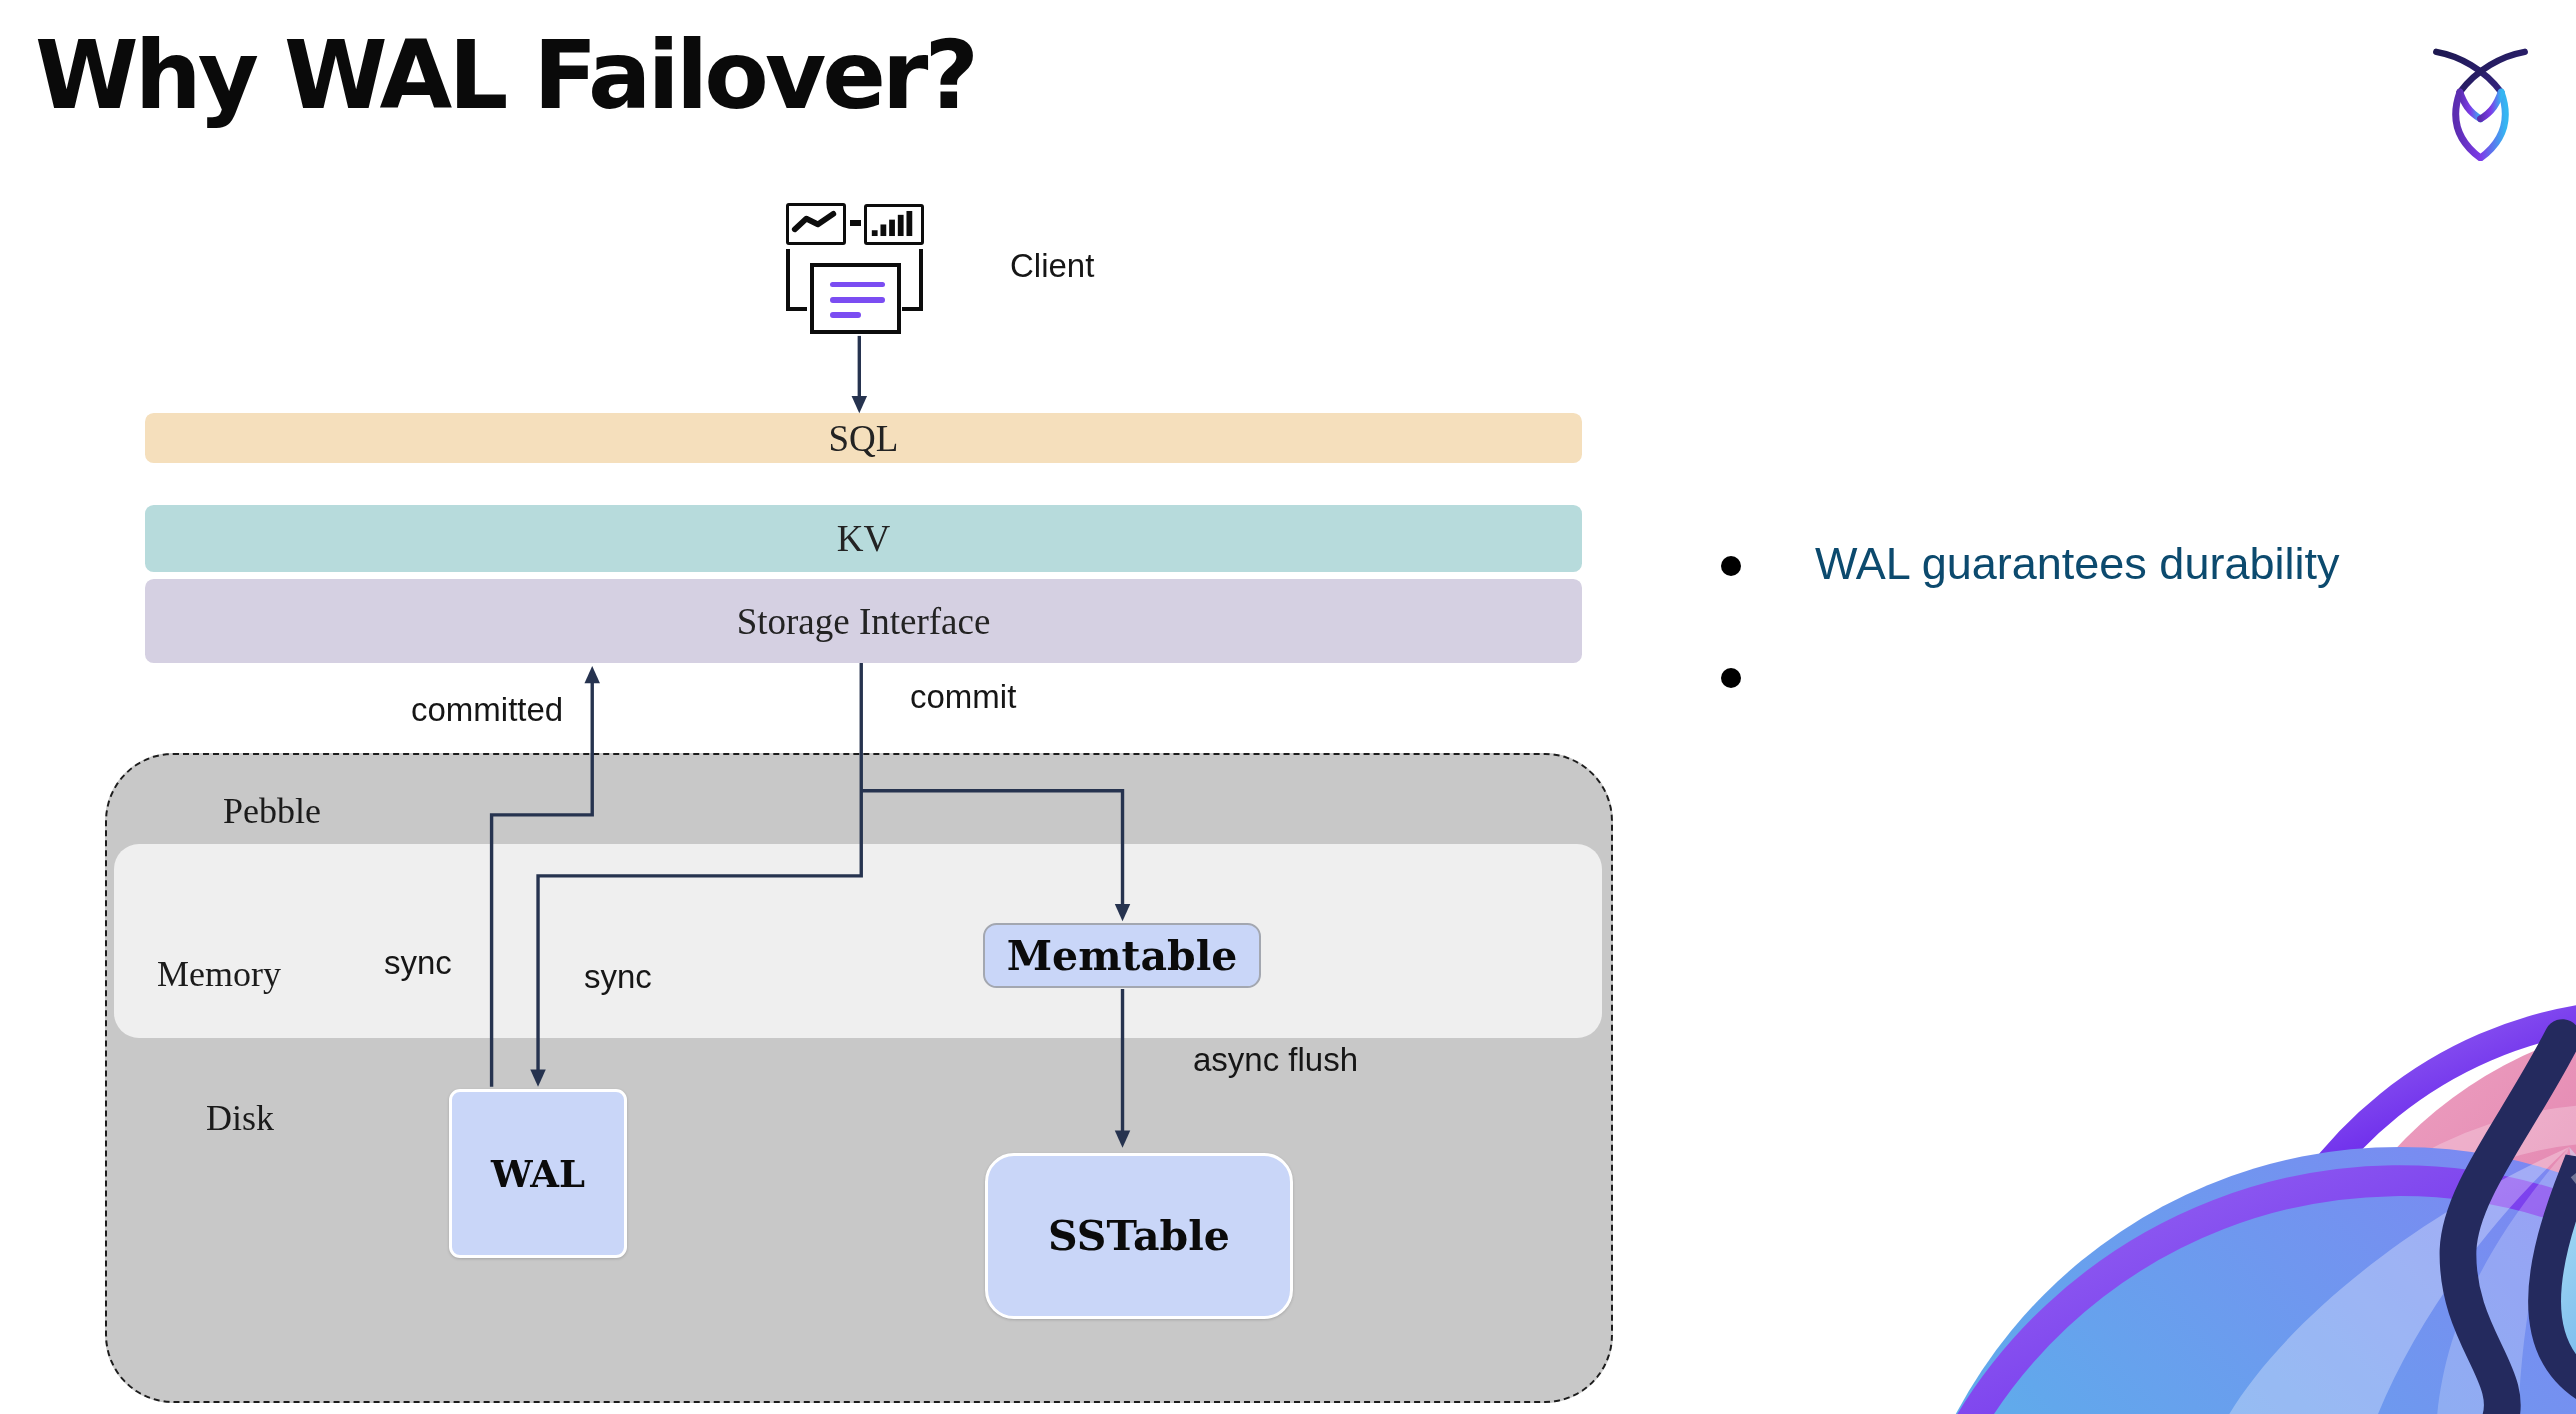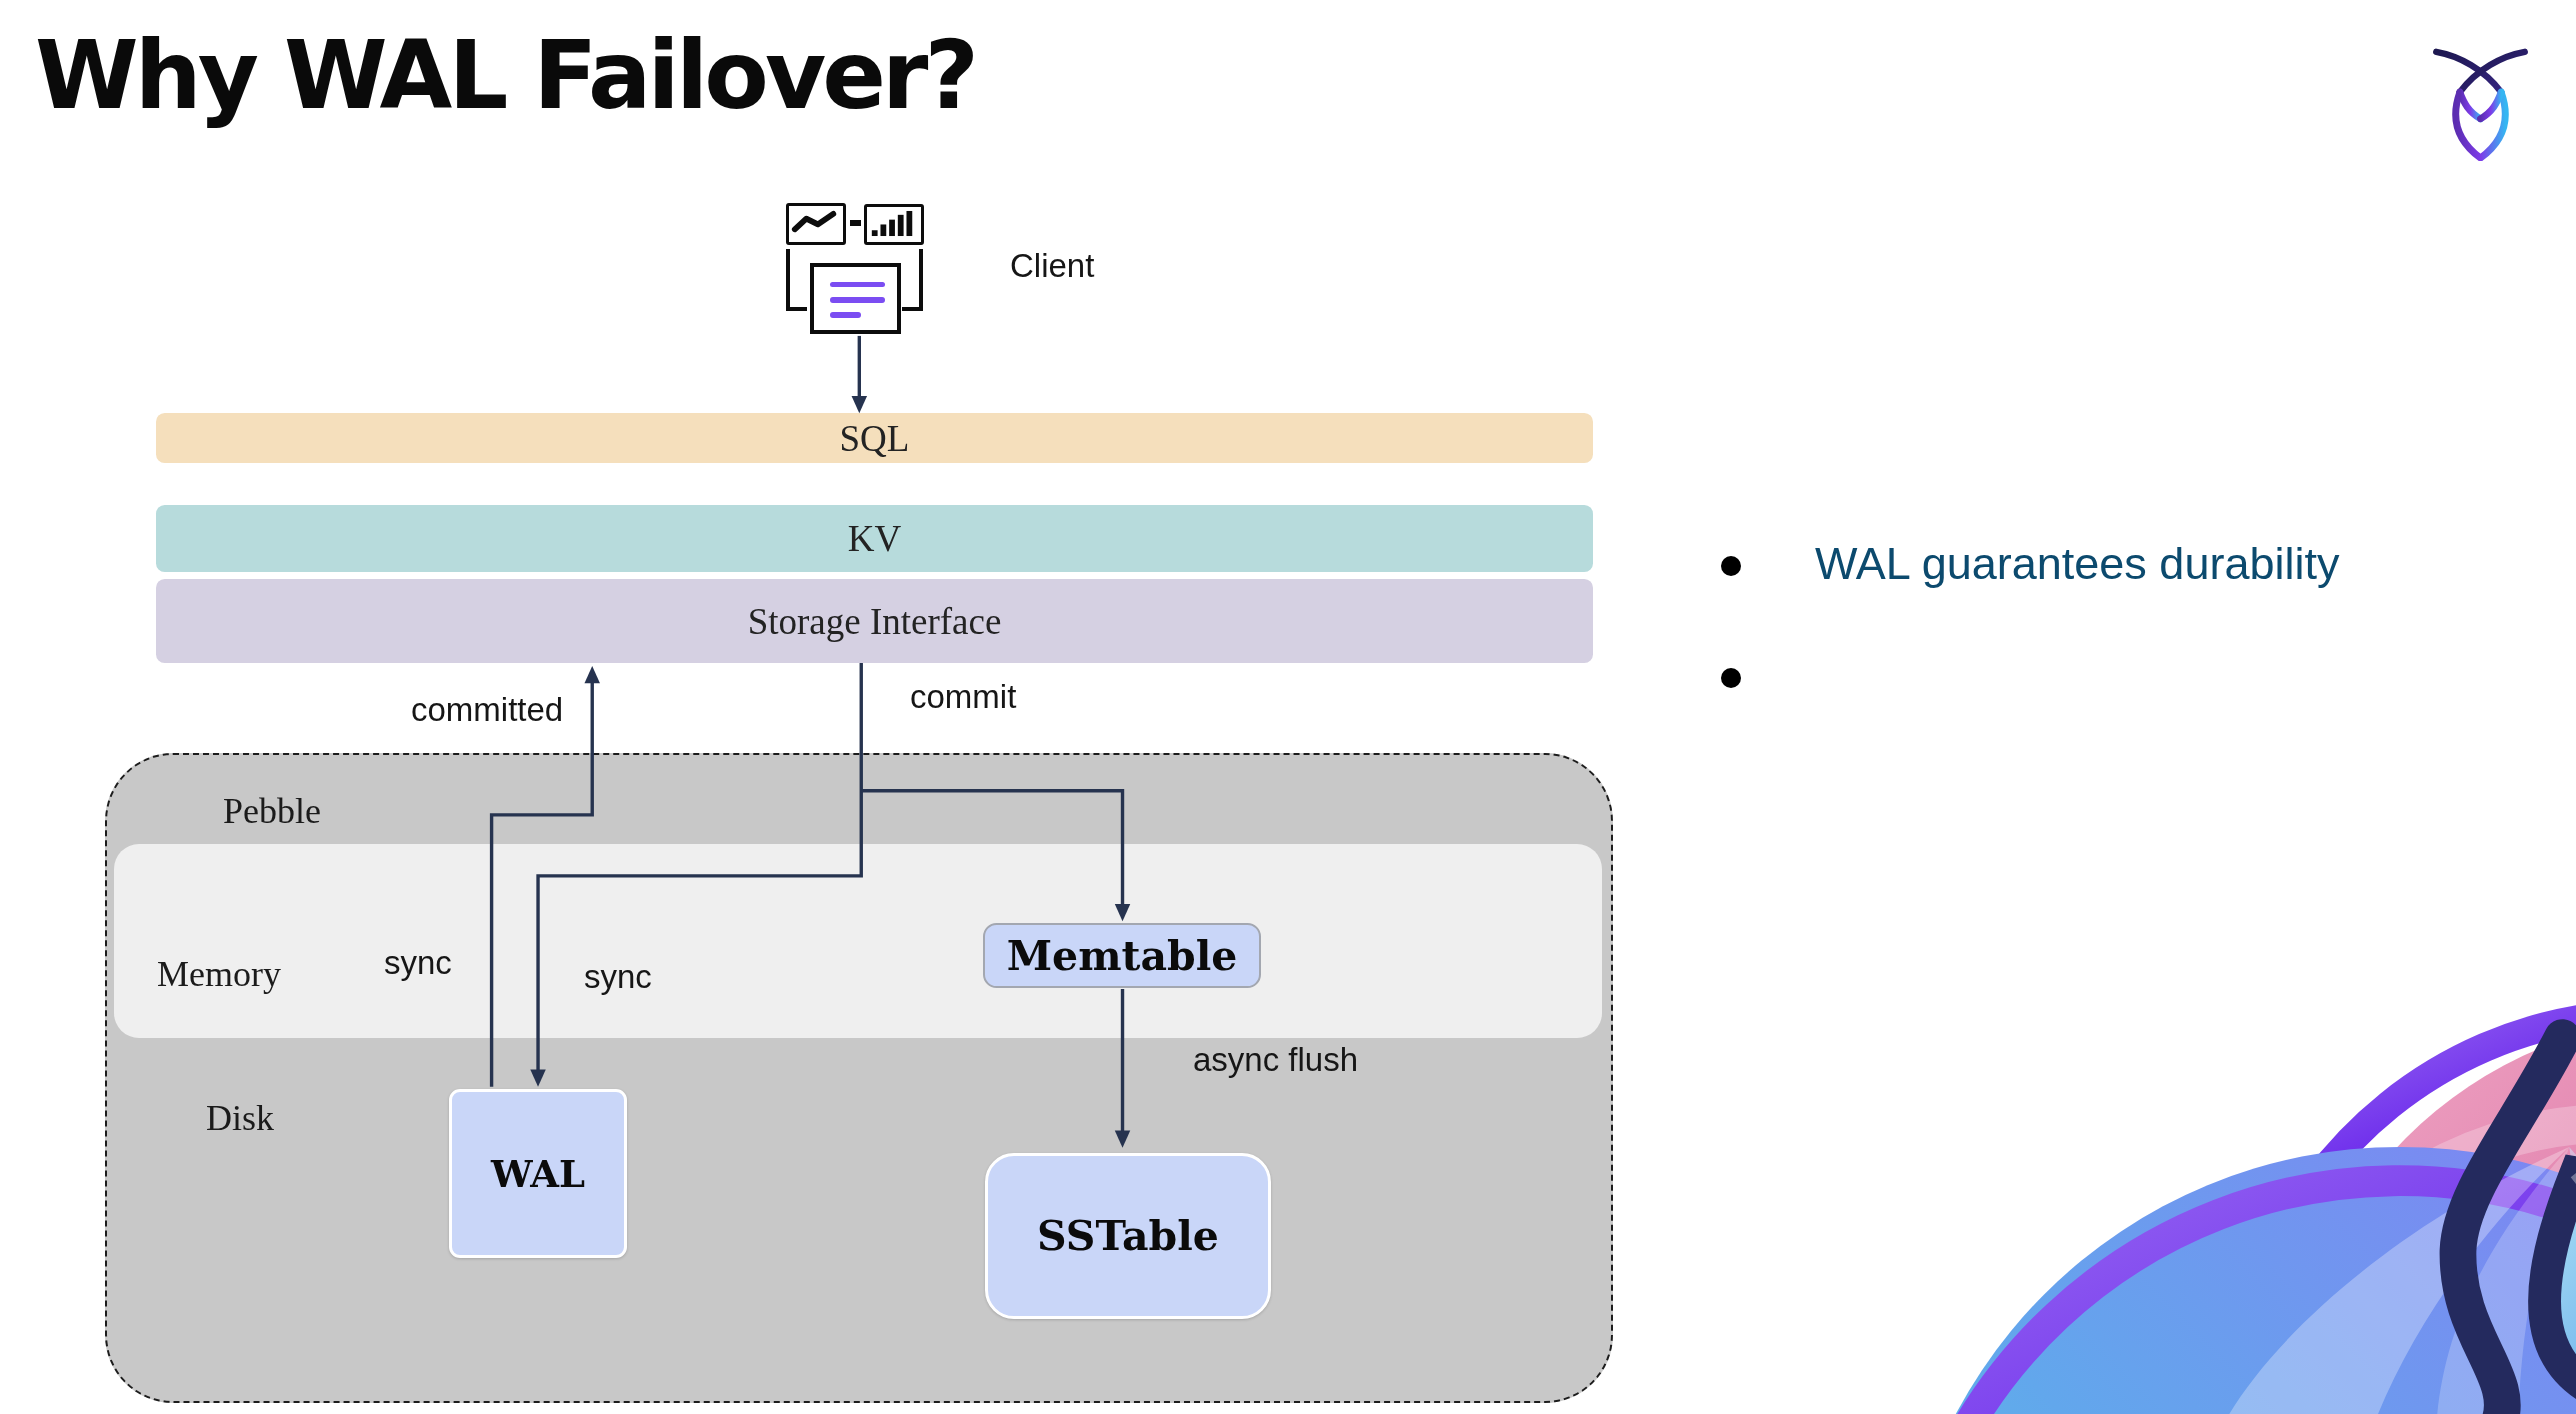--- a/index.html
+++ b/index.html
@@ -5,41 +5,41 @@
   html,body{margin:0;padding:0;background:#ffffff;}
   #page{position:relative;width:2576px;height:1415px;background:#fff;overflow:hidden;
         font-family:"Liberation Sans",sans-serif;color:#111;}
   .abs{position:absolute;}
 
   
   #title{left:35px;top:21px;font-family:"DejaVu Sans",sans-serif;font-weight:bold;
          font-size:94px;letter-spacing:-3.9px;color:#0a0a0a;}
 
   
-  .bar{left:145px;width:1437px;border-radius:8.7px;display:flex;align-items:center;justify-content:center;margin-left:11px;}
+  .bar{left:145px;width:1437px;border-radius:8.7px;display:flex;align-items:center;justify-content:center;}
   .bar-label{font-family:"Liberation Serif",serif;font-size:37px;color:#232323;}
   #bar-sql{top:413px;height:50px;background:#F5DFBC;}
   #bar-kv{top:505px;height:67px;background:#B7DBDC;}
   #bar-storage{top:579px;height:84px;background:#D5D0E2;}
 
   
   #pebble{left:105px;top:753px;width:1508px;height:650px;background:#C8C8C8;
           border:2.9px dashed #1c1c1c;border-radius:68px;box-sizing:border-box;}
   #memory-band{left:114px;top:844px;width:1488px;height:194px;background:#EFEFEF;border-radius:25px;}
   .zone-label{font-family:"Liberation Serif",serif;font-size:36px;color:#1b1b1b;}
 
   
   .node{background:#C9D6F8;display:flex;align-items:center;justify-content:center;box-sizing:border-box;}
   .node-label{font-family:"DejaVu Serif",serif;font-weight:bold;color:#0b0b0b;}
   #box-wal{left:449px;top:1089px;width:178px;height:169px;border:3.9px solid #ffffff;border-radius:11px;
            box-shadow:0 1px 2.9px rgba(0,0,0,.18);}
   #box-wal .node-label{font-size:37px;}
   #box-memtable{left:983px;top:923px;width:278px;height:65px;border:2.9px solid #A3A7B0;border-radius:13.5px;}
   #box-memtable .node-label{font-size:41px;}
-  #box-sstable{left:985px;top:1153px;width:286px;height:166px;border:3.9px solid #ffffff;border-radius:29px;
+  #box-sstable{left:985px;top:1153px;width:308px;height:166px;border:3.9px solid #ffffff;border-radius:29px;
            box-shadow:0 1px 2.9px rgba(0,0,0,.18);}
   #box-sstable .node-label{font-size:41px;}
 
   
   .flow-label{font-family:"Liberation Sans",sans-serif;font-size:33px;color:#161616;}
 
   
   .blk{position:absolute;box-sizing:border-box;}
   #client-chart1,#client-chart2{border:3.9px solid #0c0c0c;background:#fff;border-radius:2.9px;}
   #client-doc{border:4.8px solid #0c0c0c;background:#fff;}

